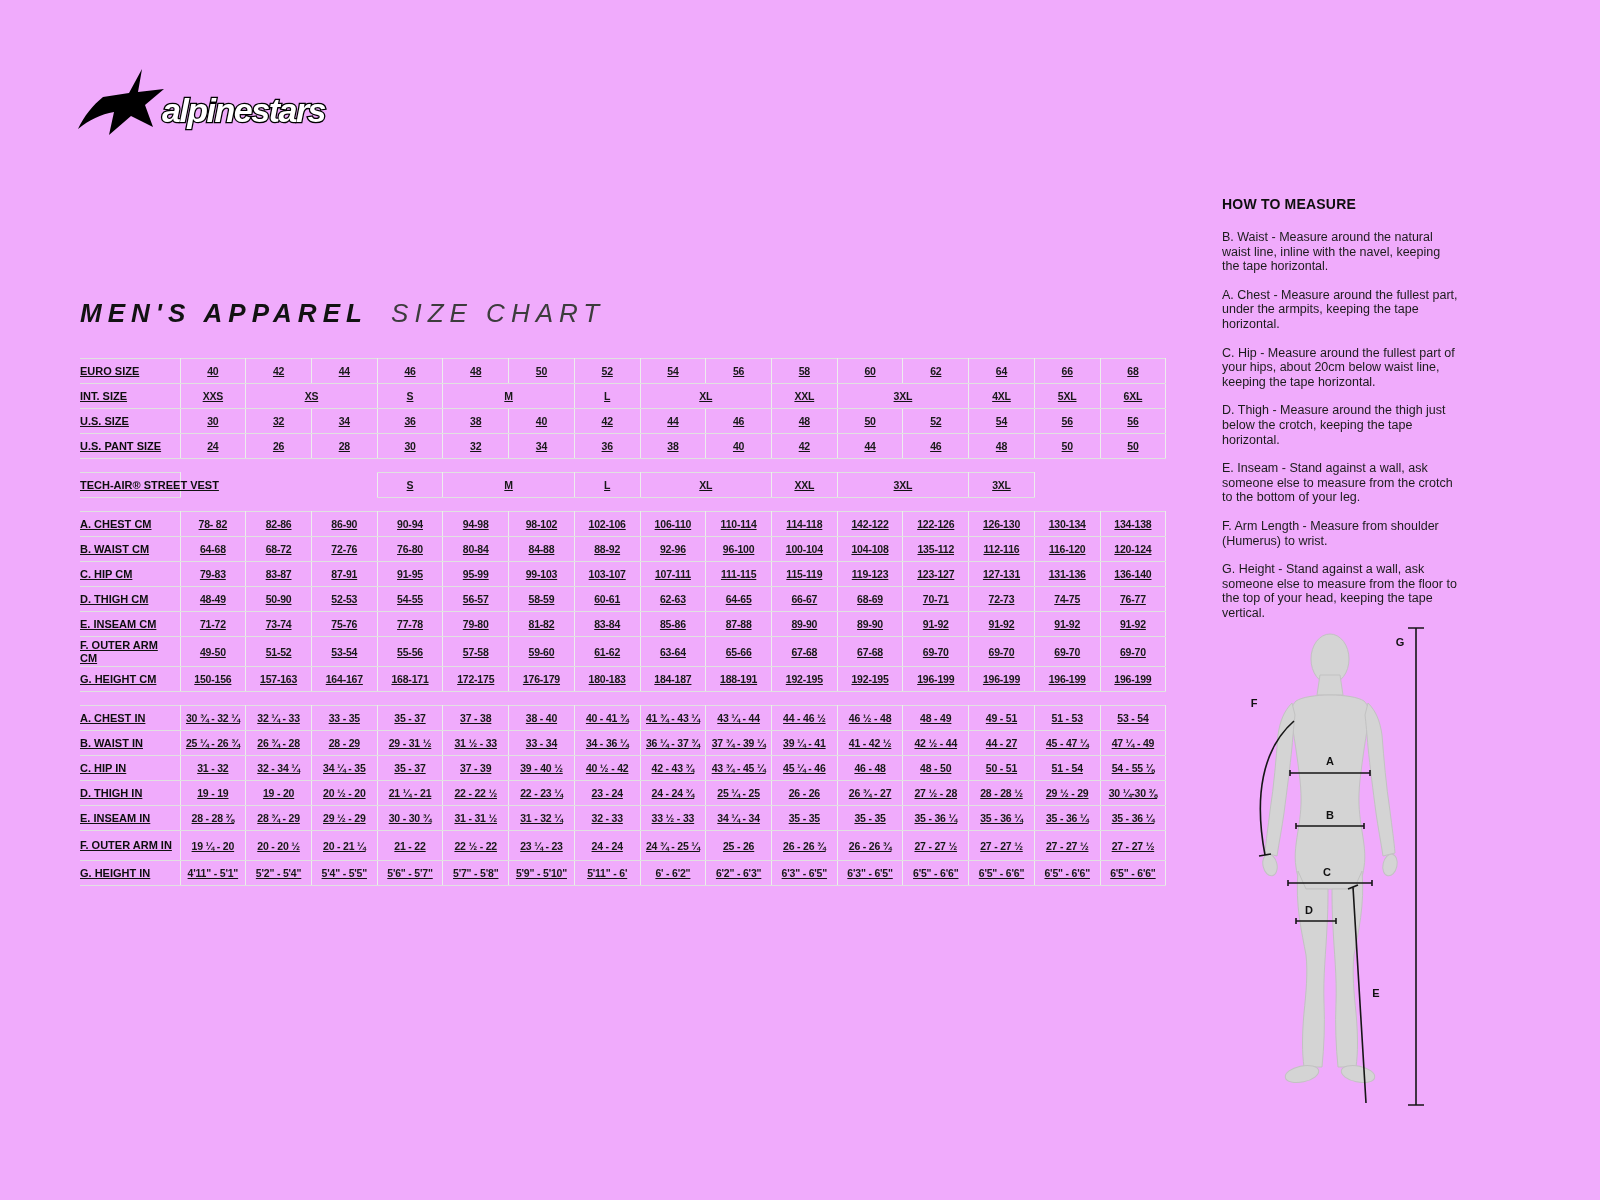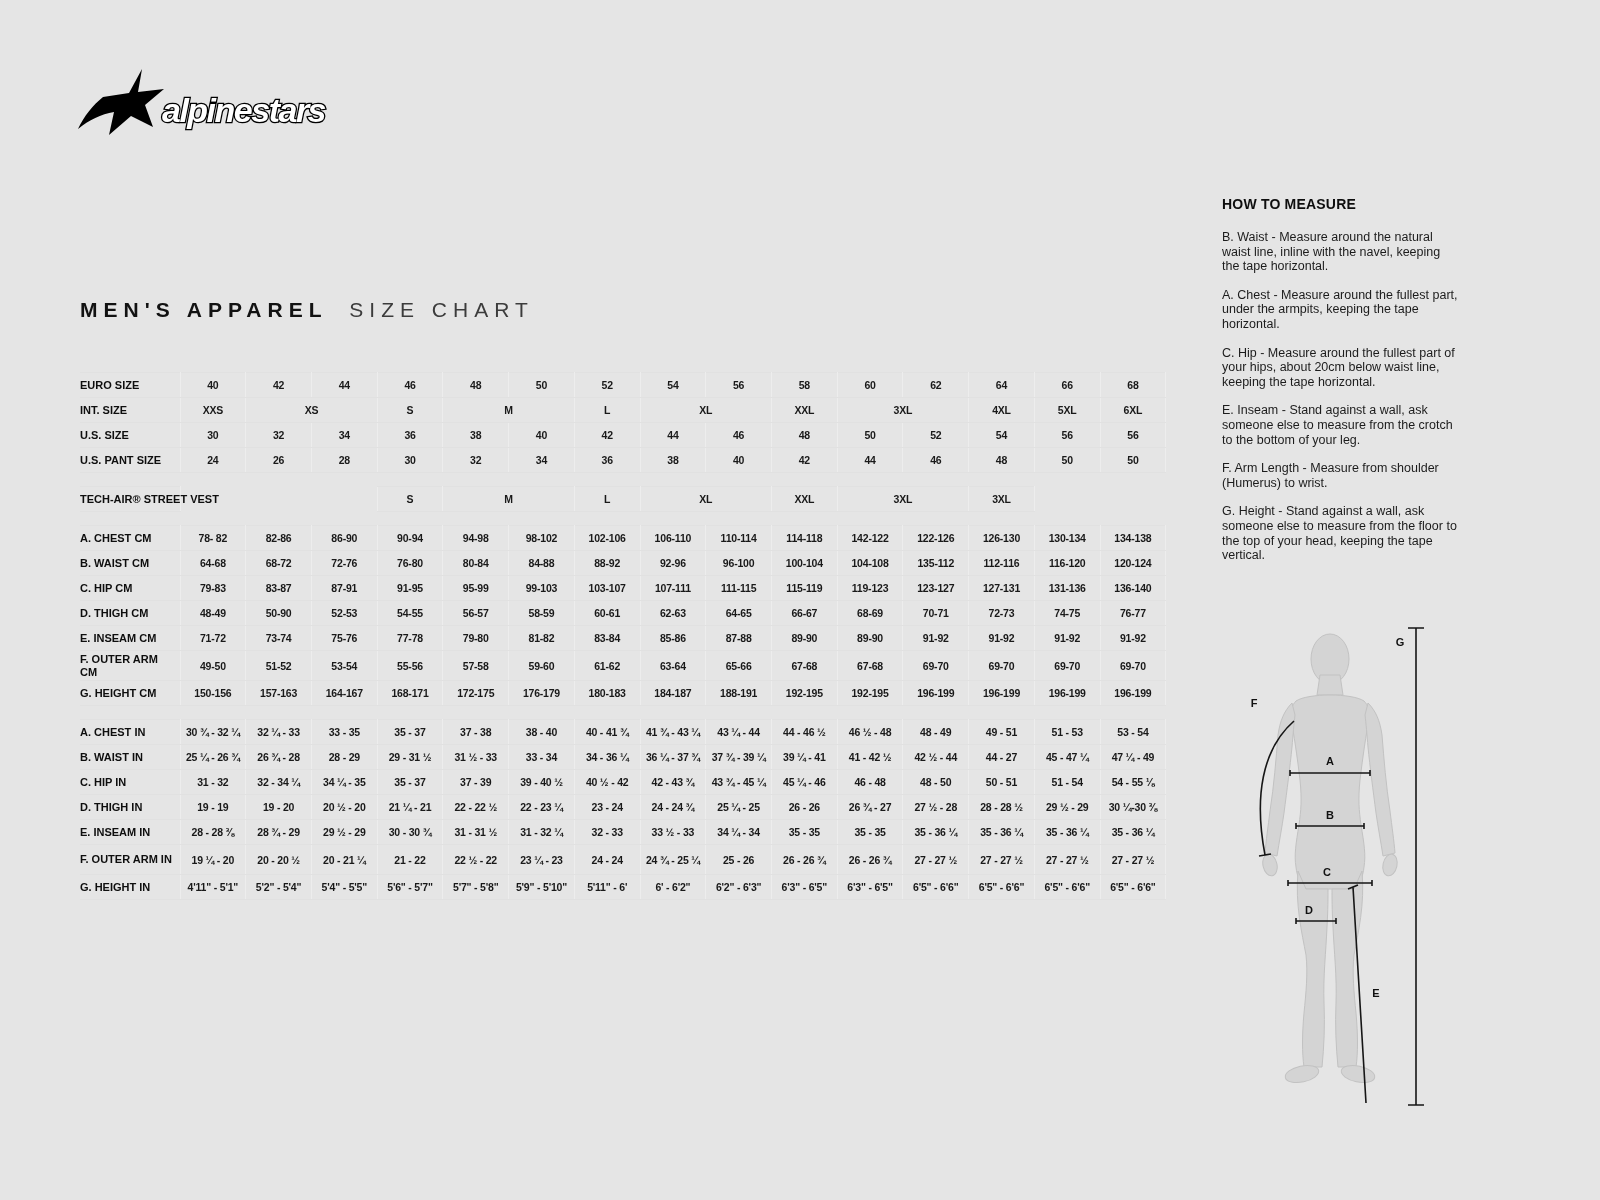--- a/index.html
+++ b/index.html
@@ -1,27 +1,27 @@
 <!DOCTYPE html>
 <html><head>
 <meta charset="utf-8">
 <style>
   html,body { margin:0; padding:0; background:#fff; }
   #page {
-    position:relative; width:1600px; height:1200px; background:#e5e5e5;
+    position:relative; width:1600px; height:1200px; background:#f0abfc;
     font-family:"Liberation Sans", sans-serif; color:#111; overflow:hidden;
   }
   
   .logo { position:absolute; left:76px; top:66px; }
   
-  .title { position:absolute; left:80px; top:298px; font-size:21px; letter-spacing:6px; white-space:nowrap; }
+  .title { position:absolute; left:80px; top:298px; font-size:26px; font-style:italic; letter-spacing:6px; white-space:nowrap; }
   .title .t-bold { font-weight:bold; color:#121212; }
   .title .t-light { font-weight:normal; color:#3c3c3c; margin-left:10px; }
   
-  .table-wrap { position:absolute; left:80px; top:372px; width:1086px; }
+  .table-wrap { position:absolute; left:80px; top:358px; width:1086px;text-decoration:underline; }
   table.size-table { border-collapse:collapse; table-layout:fixed; width:1086px; }
   table.size-table td {
     text-align:center; padding:0; height:24px; white-space:nowrap; overflow:hidden;
     font-weight:bold; font-size:10.5px; letter-spacing:-0.2px; color:#191919;
     border:1px solid #ededed; border-top-color:#e1e1e1; border-bottom-color:#e1e1e1;
   }
   table.size-table th {
     text-align:left; padding:0 2px 0 0; font-size:11px; letter-spacing:0;
     text-transform:uppercase; color:#0e0e0e;
     border:1px solid #e1e1e1; border-left:none; border-right:1px solid #ededed;
@@ -421,20 +421,21 @@
         </tbody>
     </table>
   </div>
 
   <div class="measure-panel">
     <h3>HOW TO MEASURE</h3>
     <div id="measure-list">
         <p>B. Waist - Measure around the natural waist line, inline with the navel, keeping the tape horizontal.</p>
         <p>A. Chest - Measure around the fullest part, under the armpits, keeping the tape horizontal.</p>
         <p>C. Hip - Measure around the fullest part of your hips, about 20cm below waist line, keeping the tape horizontal.</p>
+        <p>D. Thigh - Measure around the thigh just below the crotch, keeping the tape horizontal.</p>
         <p>E. Inseam - Stand against a wall, ask someone else to measure from the crotch to the bottom of your leg.</p>
         <p>F. Arm Length - Measure from shoulder (Humerus) to wrist.</p>
         <p>G. Height - Stand against a wall, ask someone else to measure from the floor to the top of your head, keeping the tape vertical.</p>
       </div>
   </div>
 
   <svg class="diagram" viewBox="0 0 200 500">
     <g fill="#d4d4d4" stroke="#c2c2c2" stroke-width="1">
       <ellipse cx="98" cy="44" rx="19" ry="25"></ellipse>
       <path d="M 88 60 L 108 60 L 111 80 L 85 80 Z"></path>

